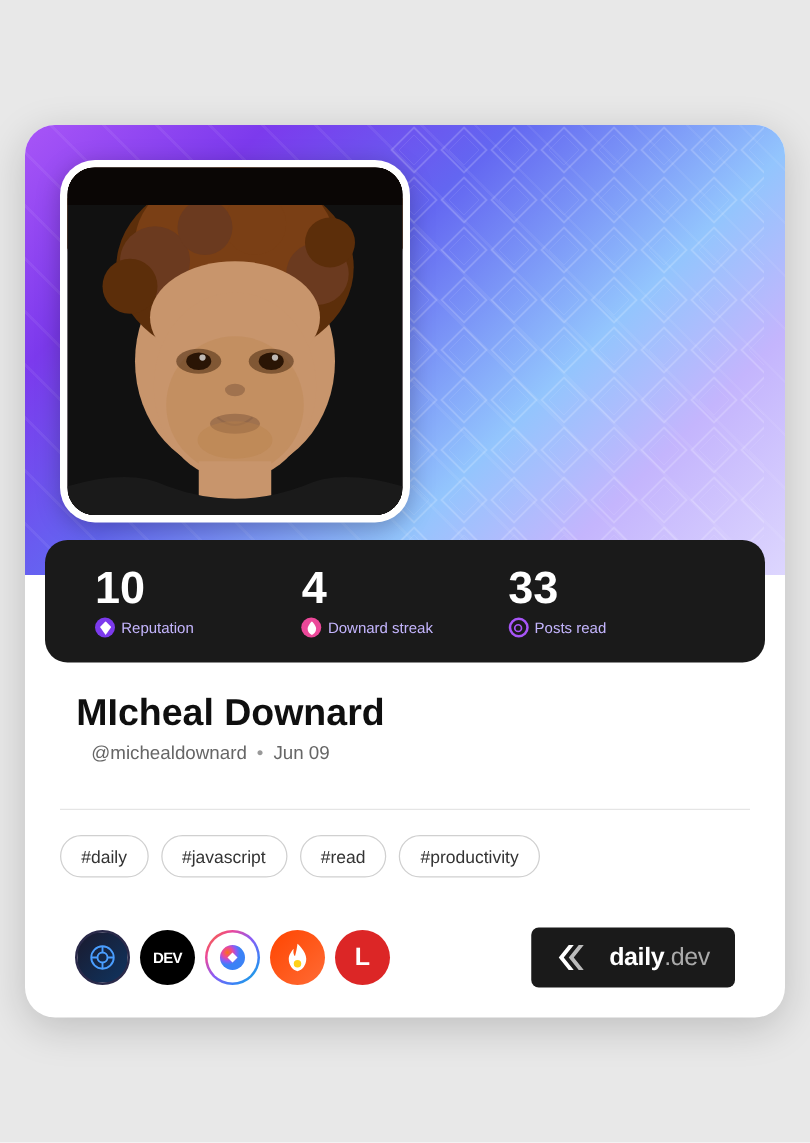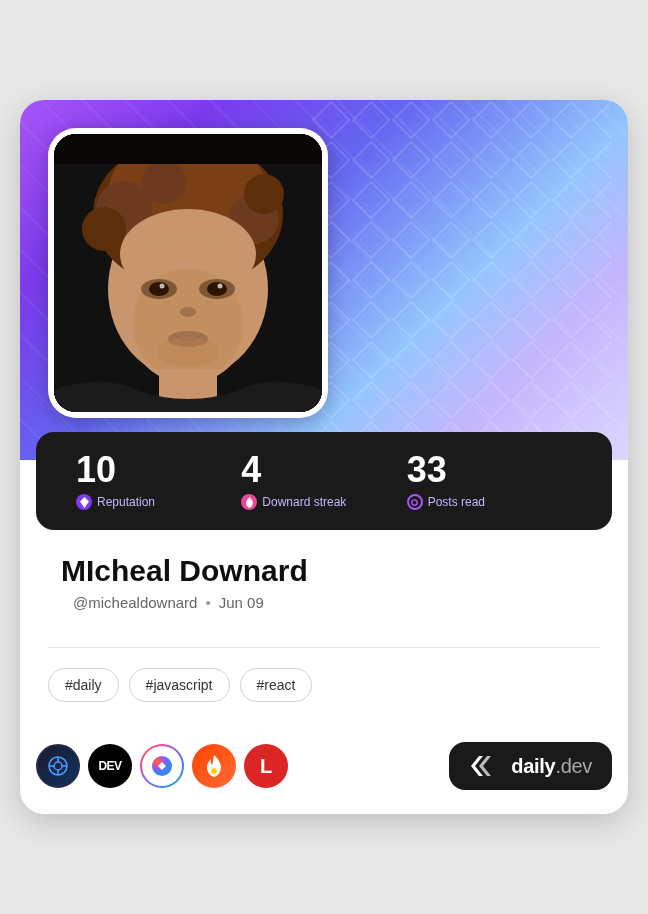--- a/index.html
+++ b/index.html
@@ -226,21 +226,21 @@
       border-radius: 20px;
       padding: 8px 16px;
       font-size: 14px;
       color: #333;
       font-weight: 500;
       background: transparent;
     }
 
     
     .card-footer {
-      padding: 16px 16px 24px;
+      padding: 16px 40px 24px;
       display: flex;
       align-items: center;
       justify-content: space-between;
     }
 
     .source-icons {
       display: flex;
       align-items: center;
       gap: 8px;
     }
@@ -274,21 +274,21 @@
 
     .badge-letter {
       background: #dc2626;
       color: white;
       font-size: 20px;
       font-weight: 700;
     }
 
     .daily-dev-logo {
       background: #1a1a1a;
-      border-radius: 16px;
+      border-radius: 6px;
       padding: 10px 20px;
       display: flex;
       align-items: center;
       gap: 10px;
     }
 
     .daily-text {
       color: white;
       font-size: 20px;
       font-weight: 400;
@@ -434,21 +434,22 @@
       <span class="dot-separator">•</span>
       <span>Jun 09</span>
     </div>
   </div>
 
   <hr class="divider">
 
   <div class="tags-section">
     <div class="tag">#daily</div>
     <div class="tag">#javascript</div>
-    <div class="tag">#react</div>
+    <div class="tag">#read</div>
+    <div class="tag">#productivity</div>
   </div>
 
   <div class="card-footer">
 
     <div class="source-icons">
 
       <div class="source-badge badge-crosshair">
         <svg width="24" height="24" viewBox="0 0 24 24" fill="none" xmlns="http://www.w3.org/2000/svg">
           <circle cx="12" cy="12" r="9" stroke="#4a9eff" stroke-width="1.5"></circle>
           <circle cx="12" cy="12" r="4" stroke="#4a9eff" stroke-width="1.5"></circle>

